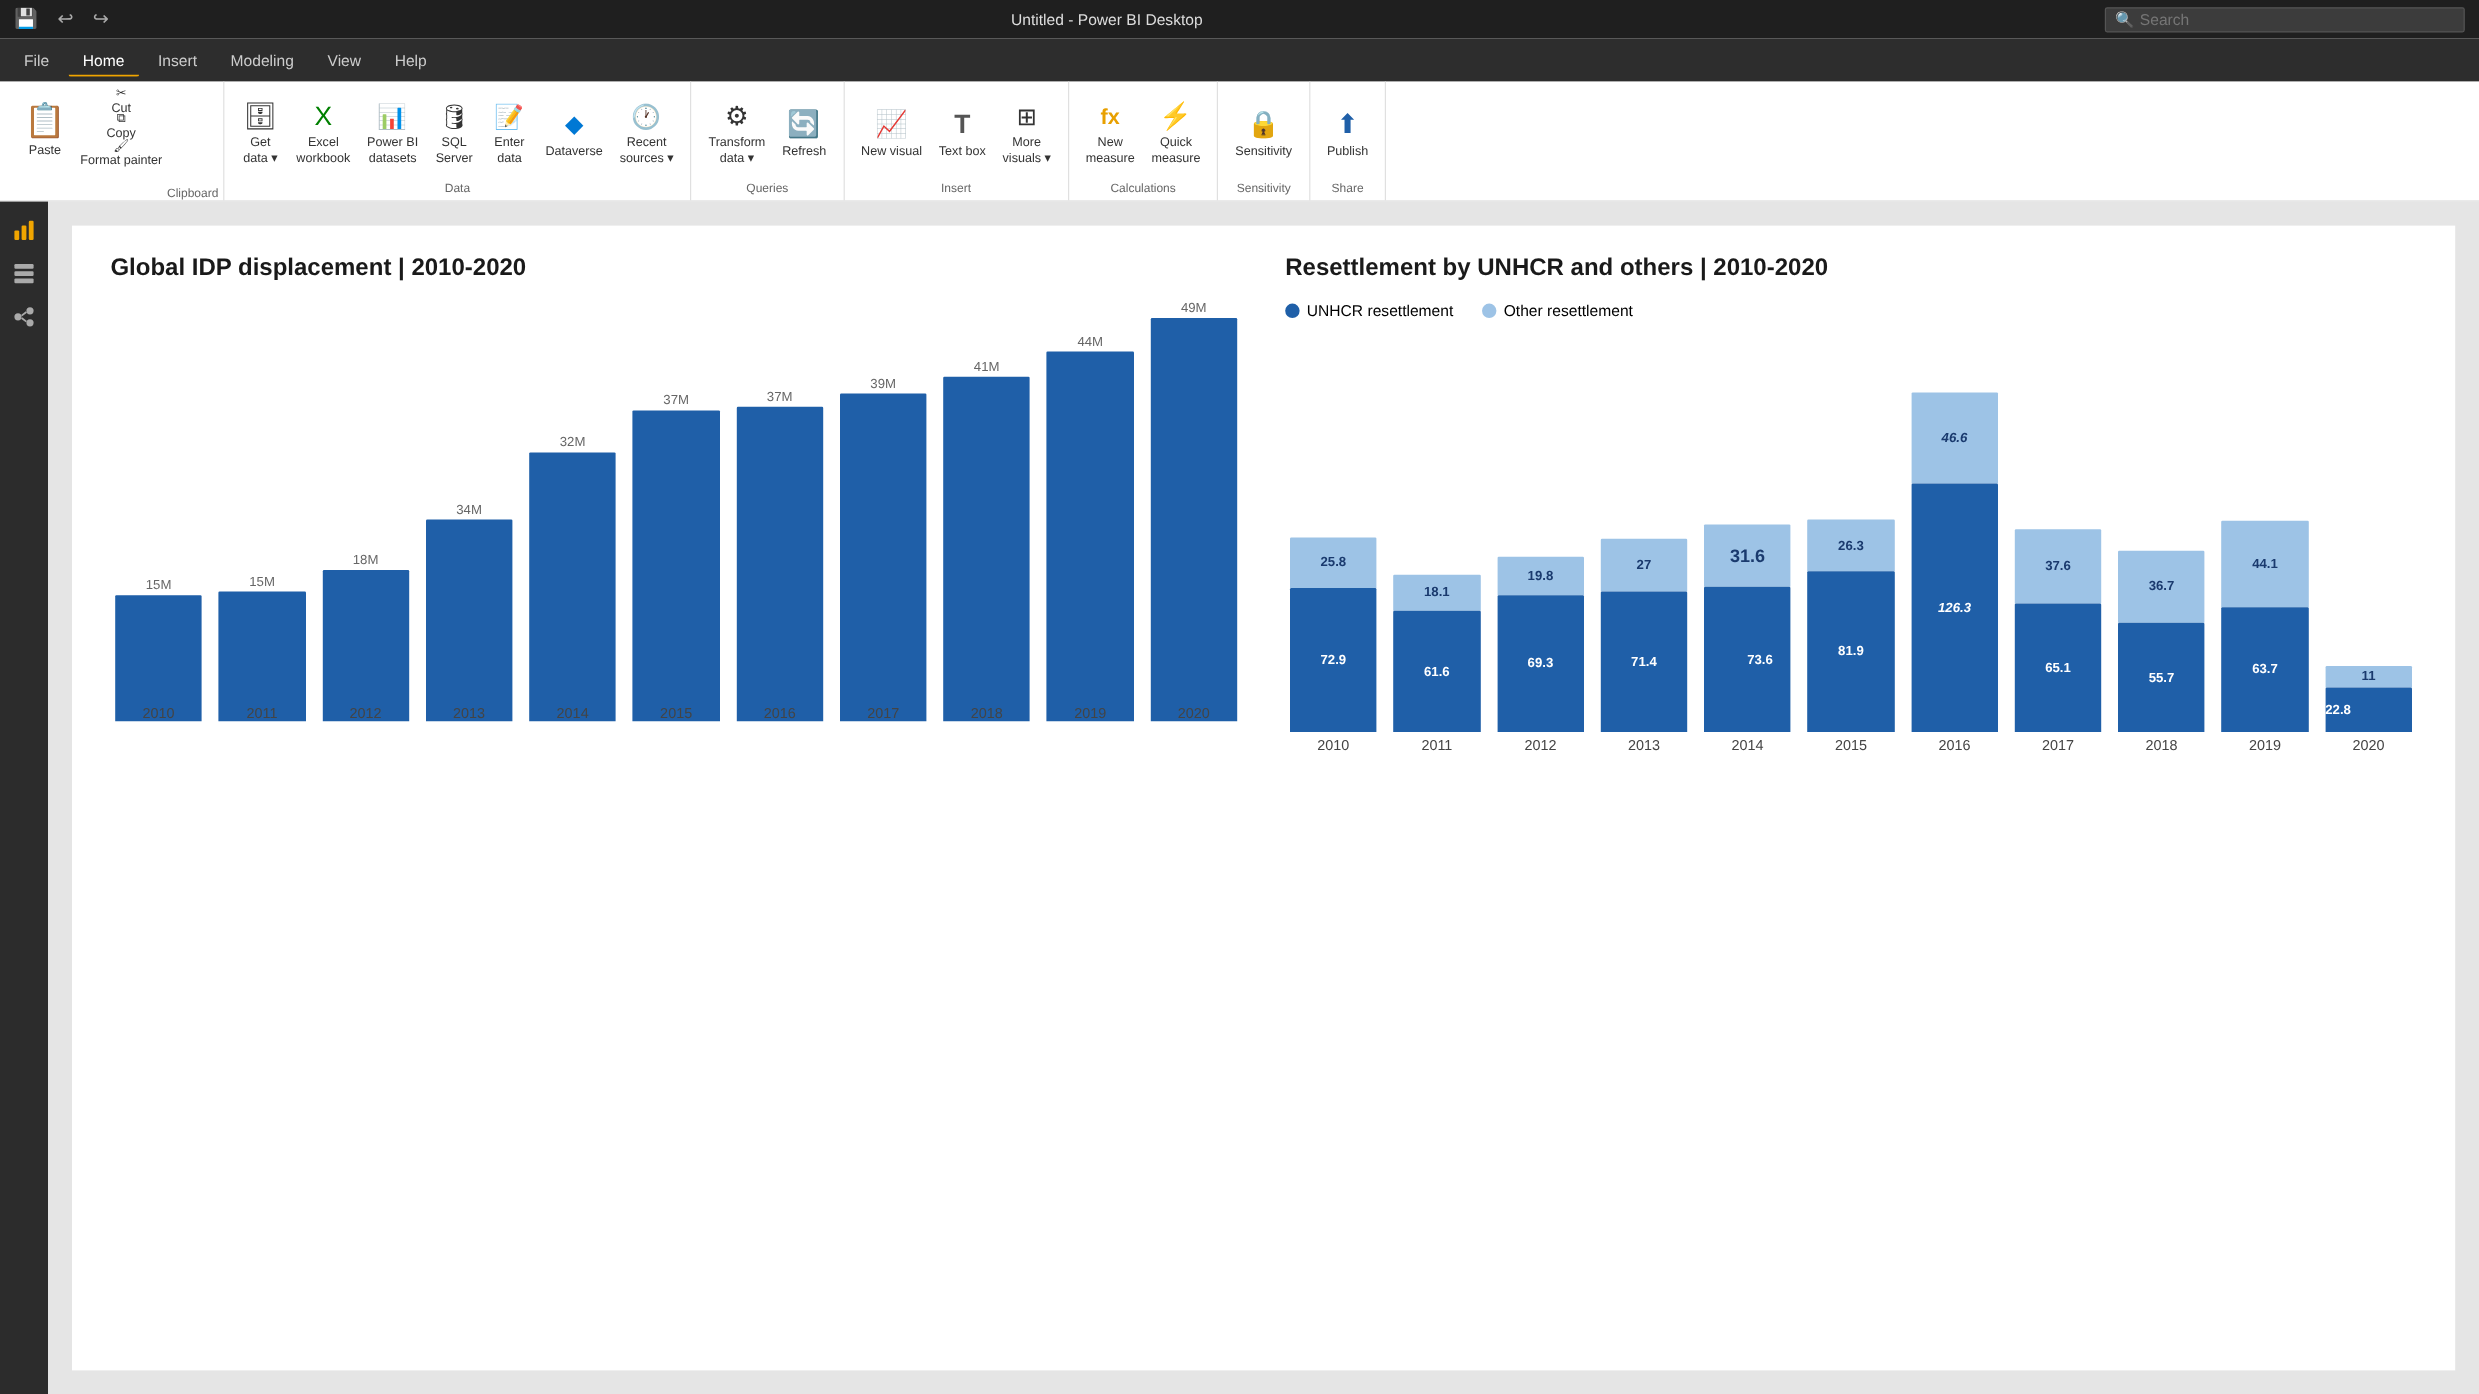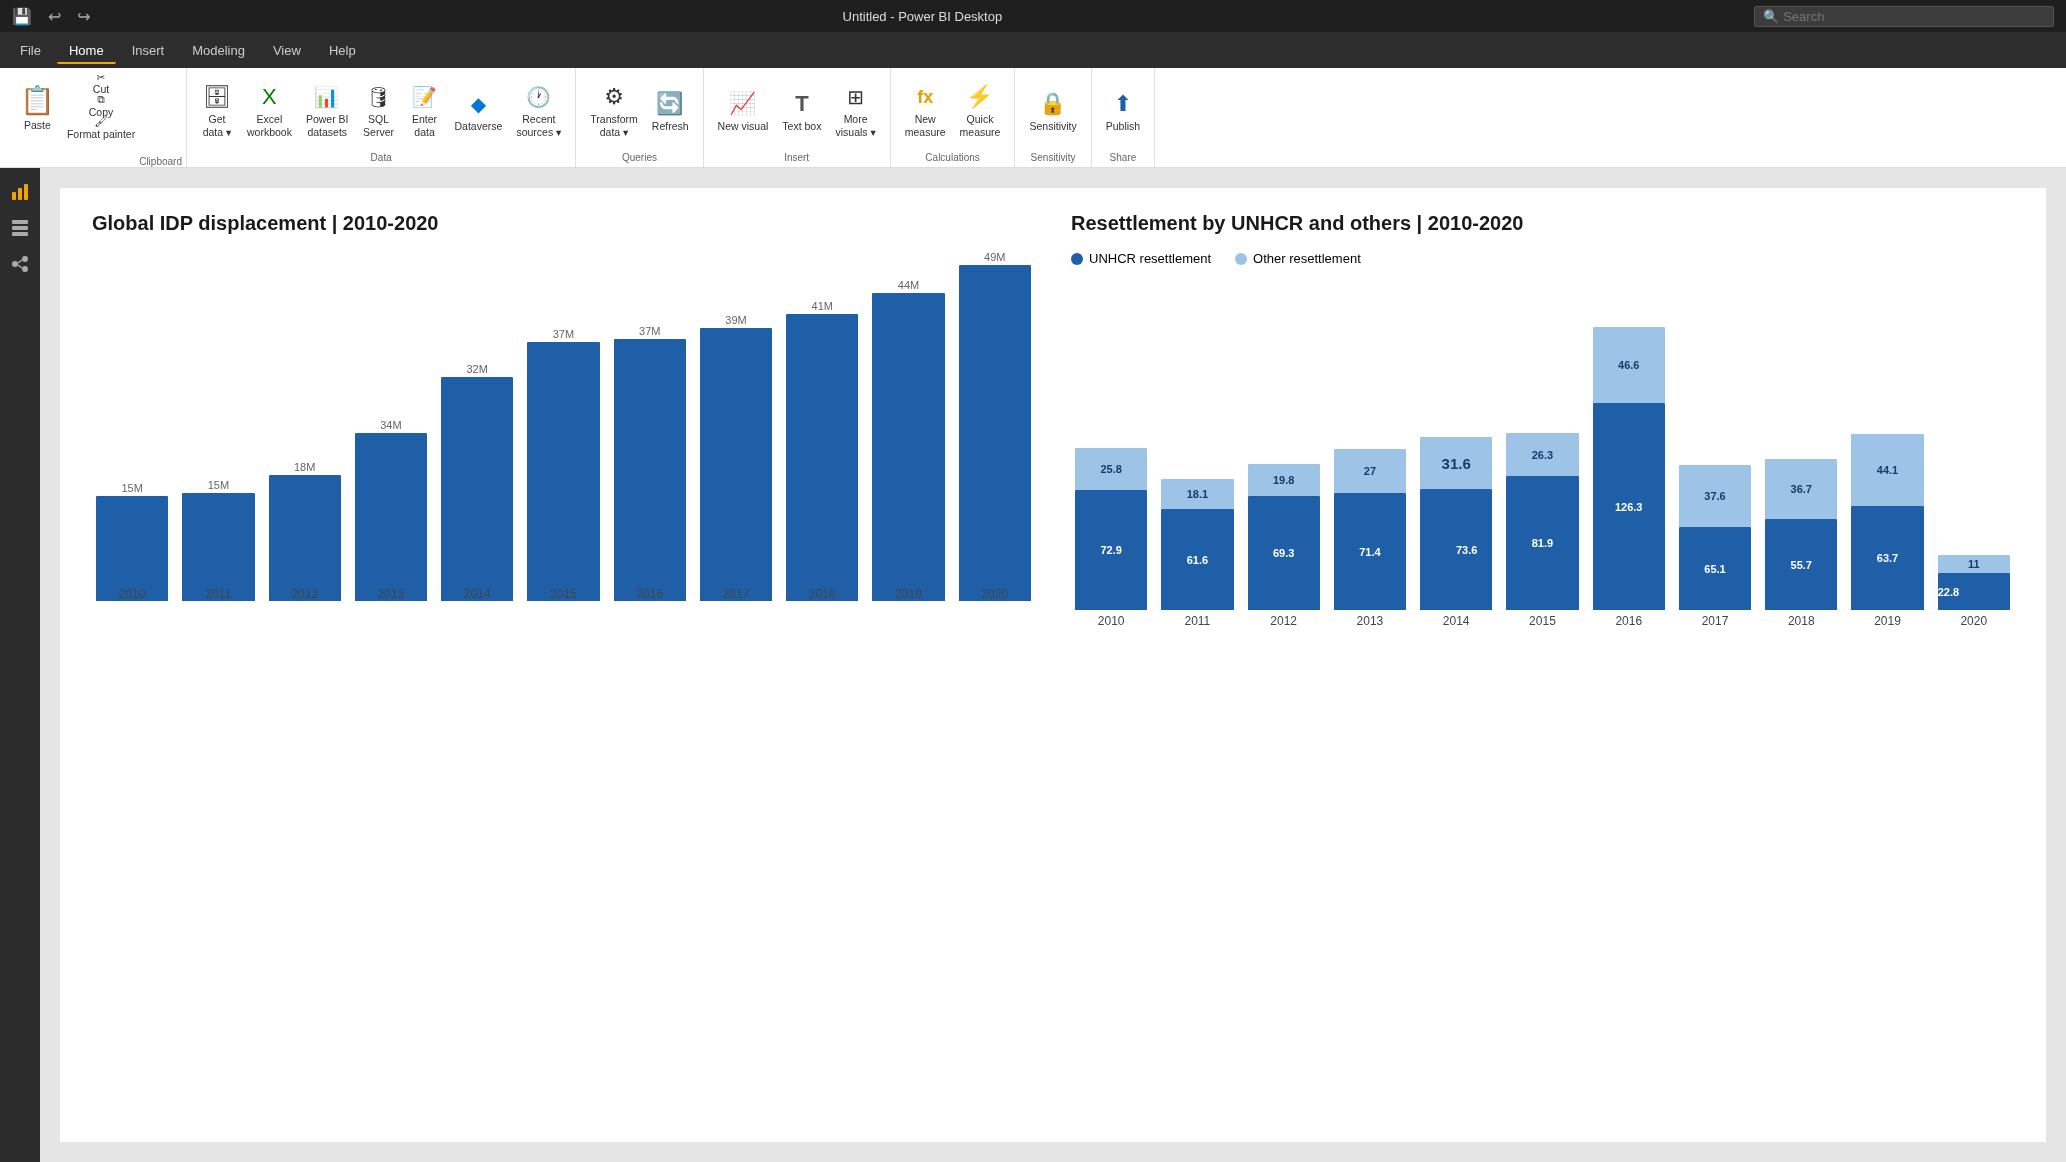--- a/index.html
+++ b/index.html
@@ -604,36 +604,36 @@
       <div class="bar bar-top" style="height:43px;display:flex;align-items:center;justify-content:center;">
         <span class="bar-inner-label" style="color:#1a3a6e;font-weight:600;font-size:11px;">26.3</span>
       </div>
       <div class="bar bar-bottom" style="height:134px;display:flex;align-items:center;justify-content:center;">
         <span class="bar-inner-label-dark">81.9</span>
       </div>
     </div>
     <div class="bar-year-label" style="position:relative;bottom:auto;left:auto;transform:none;margin-top:4px;font-size:12px;color:#444;text-align:center;">2015</div>
   </div>
               <div class="stacked-bar-column">
-    <div class="stacked-bar-wrap" style="width:90%;">
+    <div class="stacked-bar-wrap" style="width:90%;font-style:italic;">
       <div class="bar bar-top" style="height:76px;display:flex;align-items:center;justify-content:center;">
         <span class="bar-inner-label" style="color:#1a3a6e;font-weight:600;font-size:11px;">46.6</span>
       </div>
       <div class="bar bar-bottom" style="height:207px;display:flex;align-items:center;justify-content:center;">
         <span class="bar-inner-label-dark">126.3</span>
       </div>
     </div>
     <div class="bar-year-label" style="position:relative;bottom:auto;left:auto;transform:none;margin-top:4px;font-size:12px;color:#444;text-align:center;">2016</div>
   </div>
               <div class="stacked-bar-column">
     <div class="stacked-bar-wrap" style="width:90%;margin-top:44px;">
       <div class="bar bar-top" style="height:62px;display:flex;align-items:center;justify-content:center;">
         <span class="bar-inner-label" style="color:#1a3a6e;font-weight:600;font-size:11px;">37.6</span>
       </div>
-      <div class="bar bar-bottom" style="height:83px;display:flex;align-items:center;justify-content:center;">
+      <div class="bar bar-bottom" style="height:107px;display:flex;align-items:center;justify-content:center;">
         <span class="bar-inner-label-dark">65.1</span>
       </div>
     </div>
     <div class="bar-year-label" style="position:relative;bottom:auto;left:auto;transform:none;margin-top:4px;font-size:12px;color:#444;text-align:center;">2017</div>
   </div>
               <div class="stacked-bar-column">
     <div class="stacked-bar-wrap" style="width:90%;">
       <div class="bar bar-top" style="height:60px;display:flex;align-items:center;justify-content:center;">
         <span class="bar-inner-label" style="color:#1a3a6e;font-weight:600;font-size:11px;">36.7</span>
       </div>

